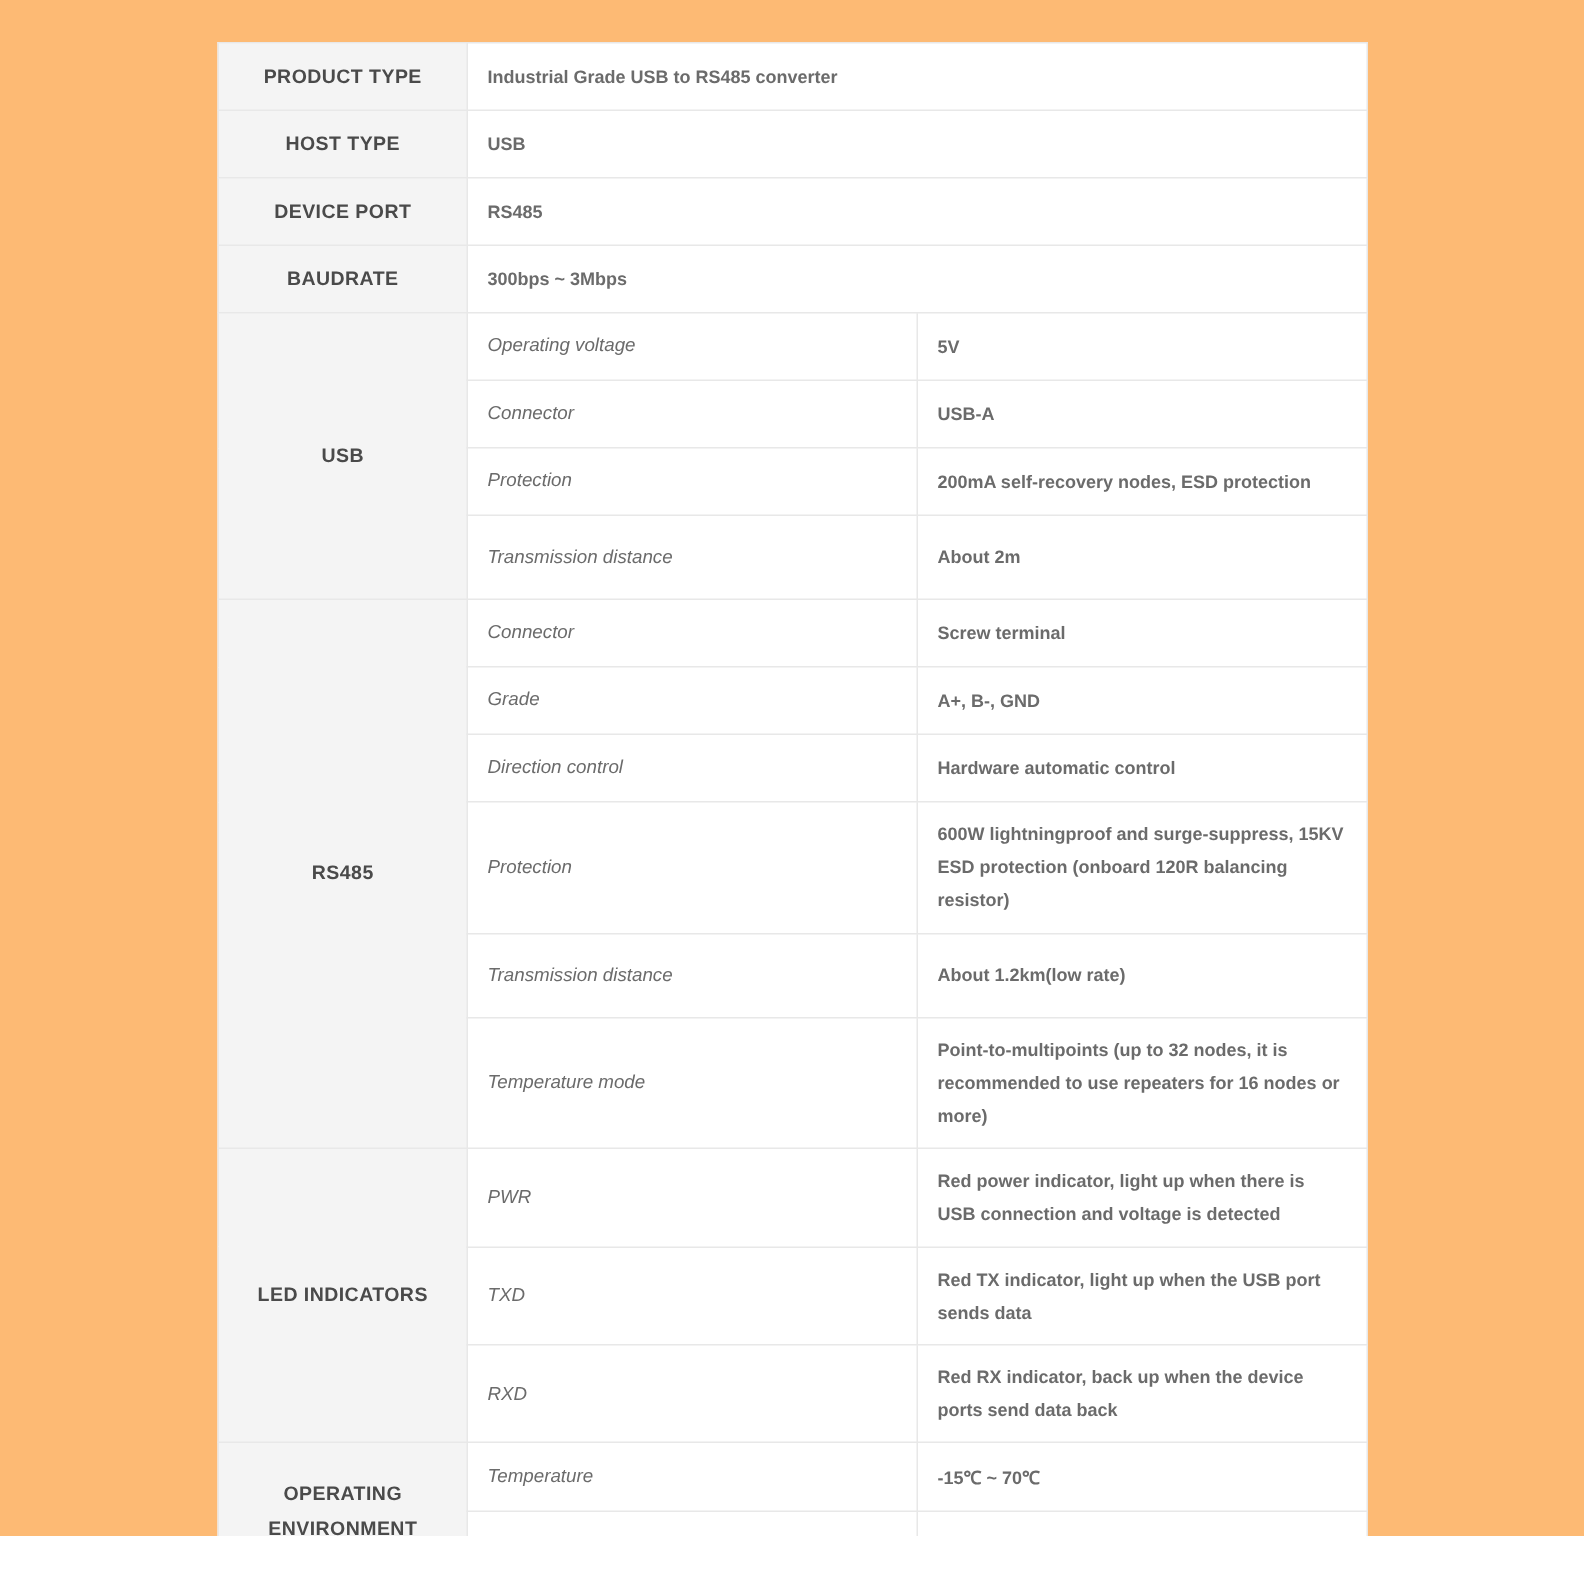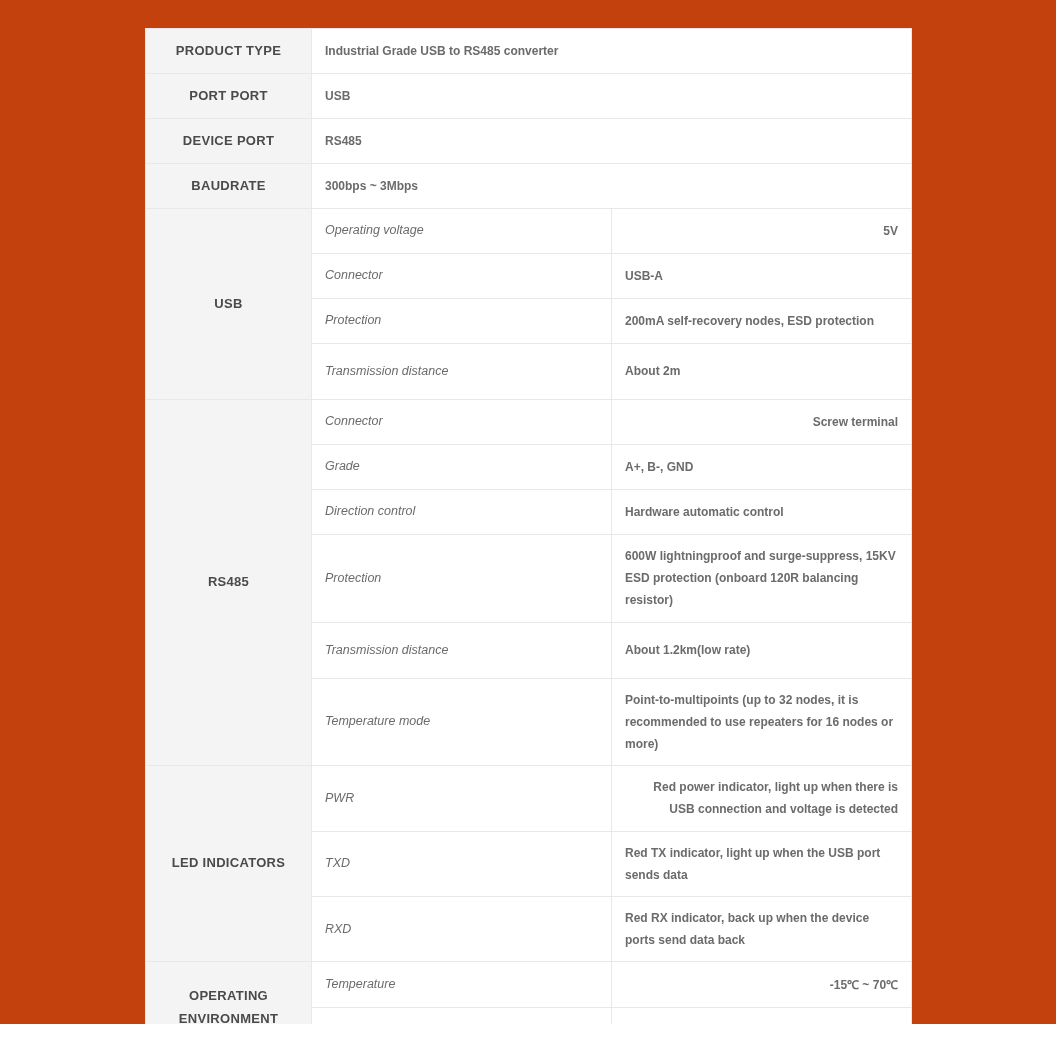--- a/index.html
+++ b/index.html
@@ -8,21 +8,21 @@
     padding: 0;
     width: 1056px;
     height: 1056px;
     background: #ffffff;
     font-family: "Liberation Sans", sans-serif;
   }
   #page {
     position: relative;
     width: 1056px;
     height: 1024px;
-    background: #c2410c;
+    background: #fdba74;
     overflow: hidden;
   }
   .spec-table {
     position: absolute;
     left: 145px;
     top: 28px;
     width: 767px;
     border-collapse: collapse;
     table-layout: fixed;
     background: #ffffff;
@@ -58,39 +58,39 @@
   }
   
   td.val {
     background: #ffffff;
     color: #6b6b6b;
     font-size: 12px;
     font-weight: bold;
     padding: 10px 13px;
     line-height: 1.85;
   }
-  td.val.wide2 { width: 467px; text-align: right; }
+  td.val.wide2 { width: 467px; }
   tr.h45 td { height: 45px; }
   tr.h56 td { height: 56px; }
   tr.h46 td { height: 46px; }
 </style>
 </head>
 <body>
 
 <div id="page">
 
   <table class="spec-table">
     <tbody>
 
       <tr class="h45">
         <td class="cat">PRODUCT TYPE</td>
         <td class="val" colspan="2">Industrial Grade USB to RS485 converter</td>
       </tr>
       <tr class="h45">
-        <td class="cat">PORT PORT</td>
+        <td class="cat">HOST TYPE</td>
         <td class="val" colspan="2">USB</td>
       </tr>
       <tr class="h45">
         <td class="cat">DEVICE PORT</td>
         <td class="val" colspan="2">RS485</td>
       </tr>
       <tr class="h45">
         <td class="cat">BAUDRATE</td>
         <td class="val" colspan="2">300bps ~ 3Mbps</td>
       </tr>

